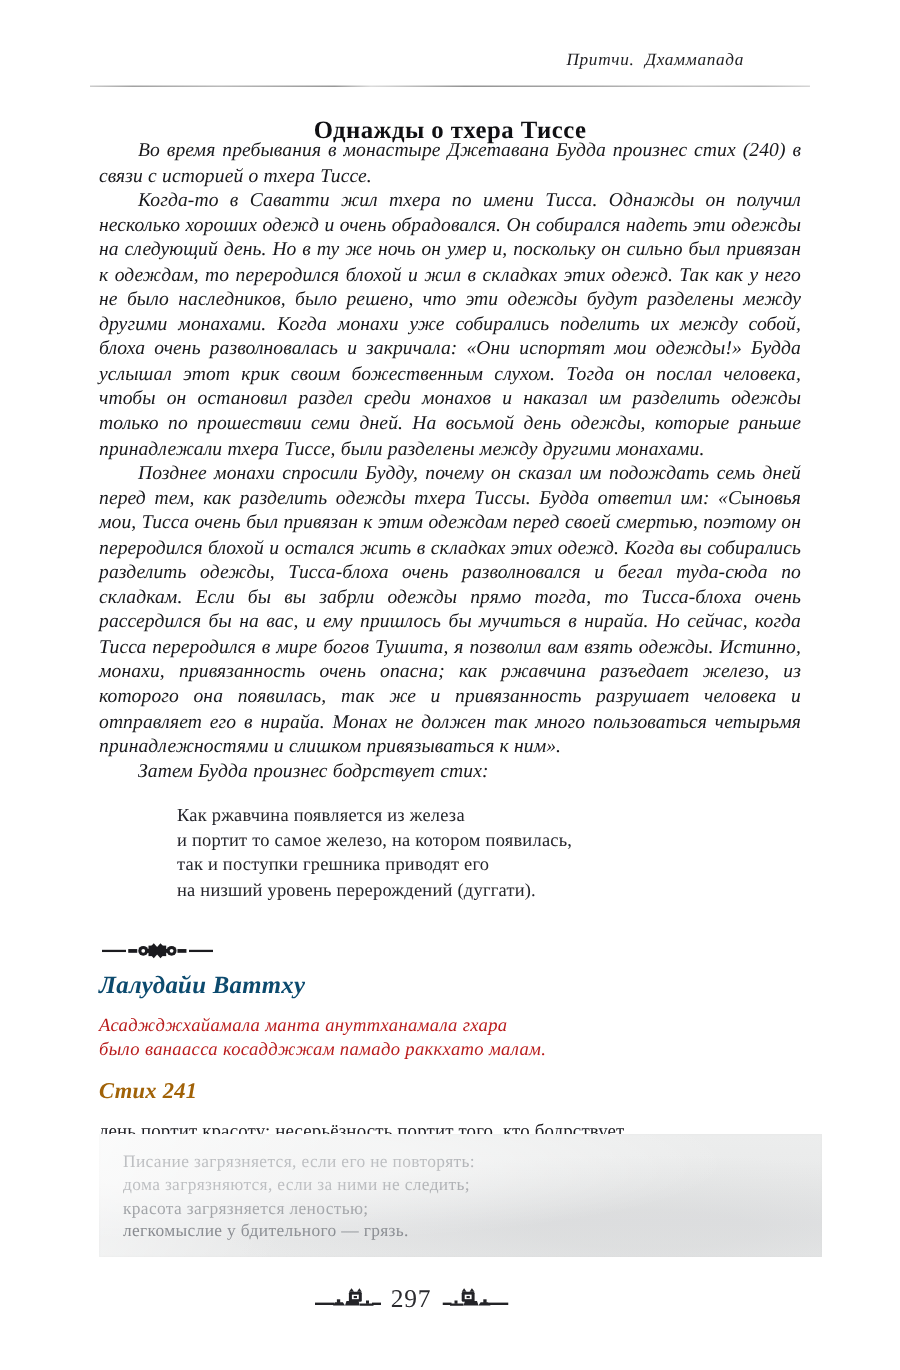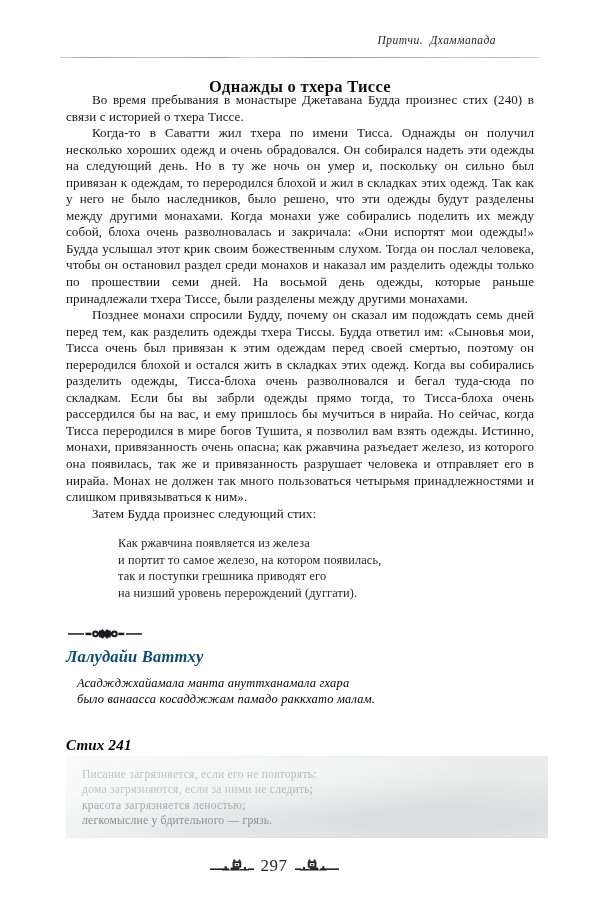--- a/index.html
+++ b/index.html
@@ -79,20 +79,21 @@
     margin: 0 0 0 0;
     text-indent: 26px;
     text-align: justify;
     text-align-last: left;
     font-size: 13.05px;
     line-height: 16.55px;
     letter-spacing: 0.005em;
     word-spacing: 0.01em;
     color: #17171a;
     hyphens: manual;
+    font-style: italic;
   }
   p.para + p.para { margin-top: 0; }
 
   
   .verse {
     margin: 13px 0 0 0;
     padding-left: 52px;
     font-size: 12.3px;
     line-height: 16.6px;
     color: #24242a;
@@ -113,36 +114,36 @@
   h2.sub-title {
     margin: 6px 0 0 0;
     font-size: 16.5px;
     font-style: italic;
     font-weight: bold;
     letter-spacing: 0.2px;
     color: #0c4a6e;
   }
 
   .pali {
-    margin: 8px 0 0 11px;
+    margin: 8px 0 0 0;
     font-size: 12.4px;
     font-style: italic;
     line-height: 16.4px;
     letter-spacing: 0.018em;
-    color: #000000;
+    color: #b91c1c;
   }
   .pali div { white-space: nowrap; }
 
   h3.verse-num {
-    margin: 30px 0 0 0;
+    margin: 13px 0 0 0;
     font-size: 15px;
     font-style: italic;
     font-weight: bold;
     letter-spacing: 0.2px;
-    color: #000000;
+    color: #a16207;
   }
 
   .verse-body {
     margin: 9px 0 0 0;
     font-size: 12.6px;
     line-height: 16.6px;
     letter-spacing: 0.008em;
     color: #1b1b20;
   }
   .verse-body div { white-space: nowrap; }
@@ -211,21 +212,21 @@
 
   <div class="headrule"></div>
 
   <h1 class="chapter-title">Однажды о тхера Тиссе</h1>
 
   <div class="body-col">
 
     <p class="para">Во время пребывания в монастыре Джетавана Будда произнес стих (240) в связи с историей о тхера Тиссе.</p>
     <p class="para">Когда-то в Саватти жил тхера по имени Тисса. Однажды он получил несколько хороших одежд и очень обрадовался. Он собирался надеть эти одежды на следующий день. Но в ту же ночь он умер и, поскольку он сильно был привязан к одеждам, то переродился блохой и жил в складках этих одежд. Так как у него не было наследников, было решено, что эти одежды будут разделены между другими монахами. Когда монахи уже собирались поделить их между собой, блоха очень разволновалась и закричала: «Они испортят мои одежды!» Будда услышал этот крик своим божественным слухом. Тогда он послал человека, чтобы он остановил раздел среди монахов и наказал им разделить одежды только по прошествии семи дней. На восьмой день одежды, которые раньше принадлежали тхера Тиссе, были разделены между другими монахами.</p>
     <p class="para">Позднее монахи спросили Будду, почему он сказал им подождать семь дней перед тем, как разделить одежды тхера Тиссы. Будда ответил им: «Сыновья мои, Тисса очень был привязан к этим одеждам перед своей смертью, поэтому он переродился блохой и остался жить в складках этих одежд. Когда вы собирались разделить одежды, Тисса-блоха очень разволновался и бегал туда-сюда по складкам. Если бы вы забрли одежды прямо тогда, то Тисса-блоха очень рассердился бы на вас, и ему пришлось бы мучиться в нирайа. Но сейчас, когда Тисса переродился в мире богов Тушита, я позволил вам взять одежды. Истинно, монахи, привязанность очень опасна; как ржавчина разъедает железо, из которого она появилась, так же и привязанность разрушает человека и отправляет его в нирайа. Монах не должен так много пользоваться четырьмя принадлежностями и слишком привязываться к ним».</p>
-    <p class="para">Затем Будда произнес следующий стих:</p>
+    <p class="para">Затем Будда произнес бодрствует стих:</p>
 
     <div class="verse">
       <div>Как ржавчина появляется из железа</div>
       <div>и портит то самое железо, на котором появилась,</div>
       <div>так и поступки грешника приводят его</div>
       <div>на низший уровень перерождений (дуггати).</div>
     </div>
 
     <div class="ornament">
       <svg width="84" height="14" viewBox="0 0 84 14" aria-hidden="true">

